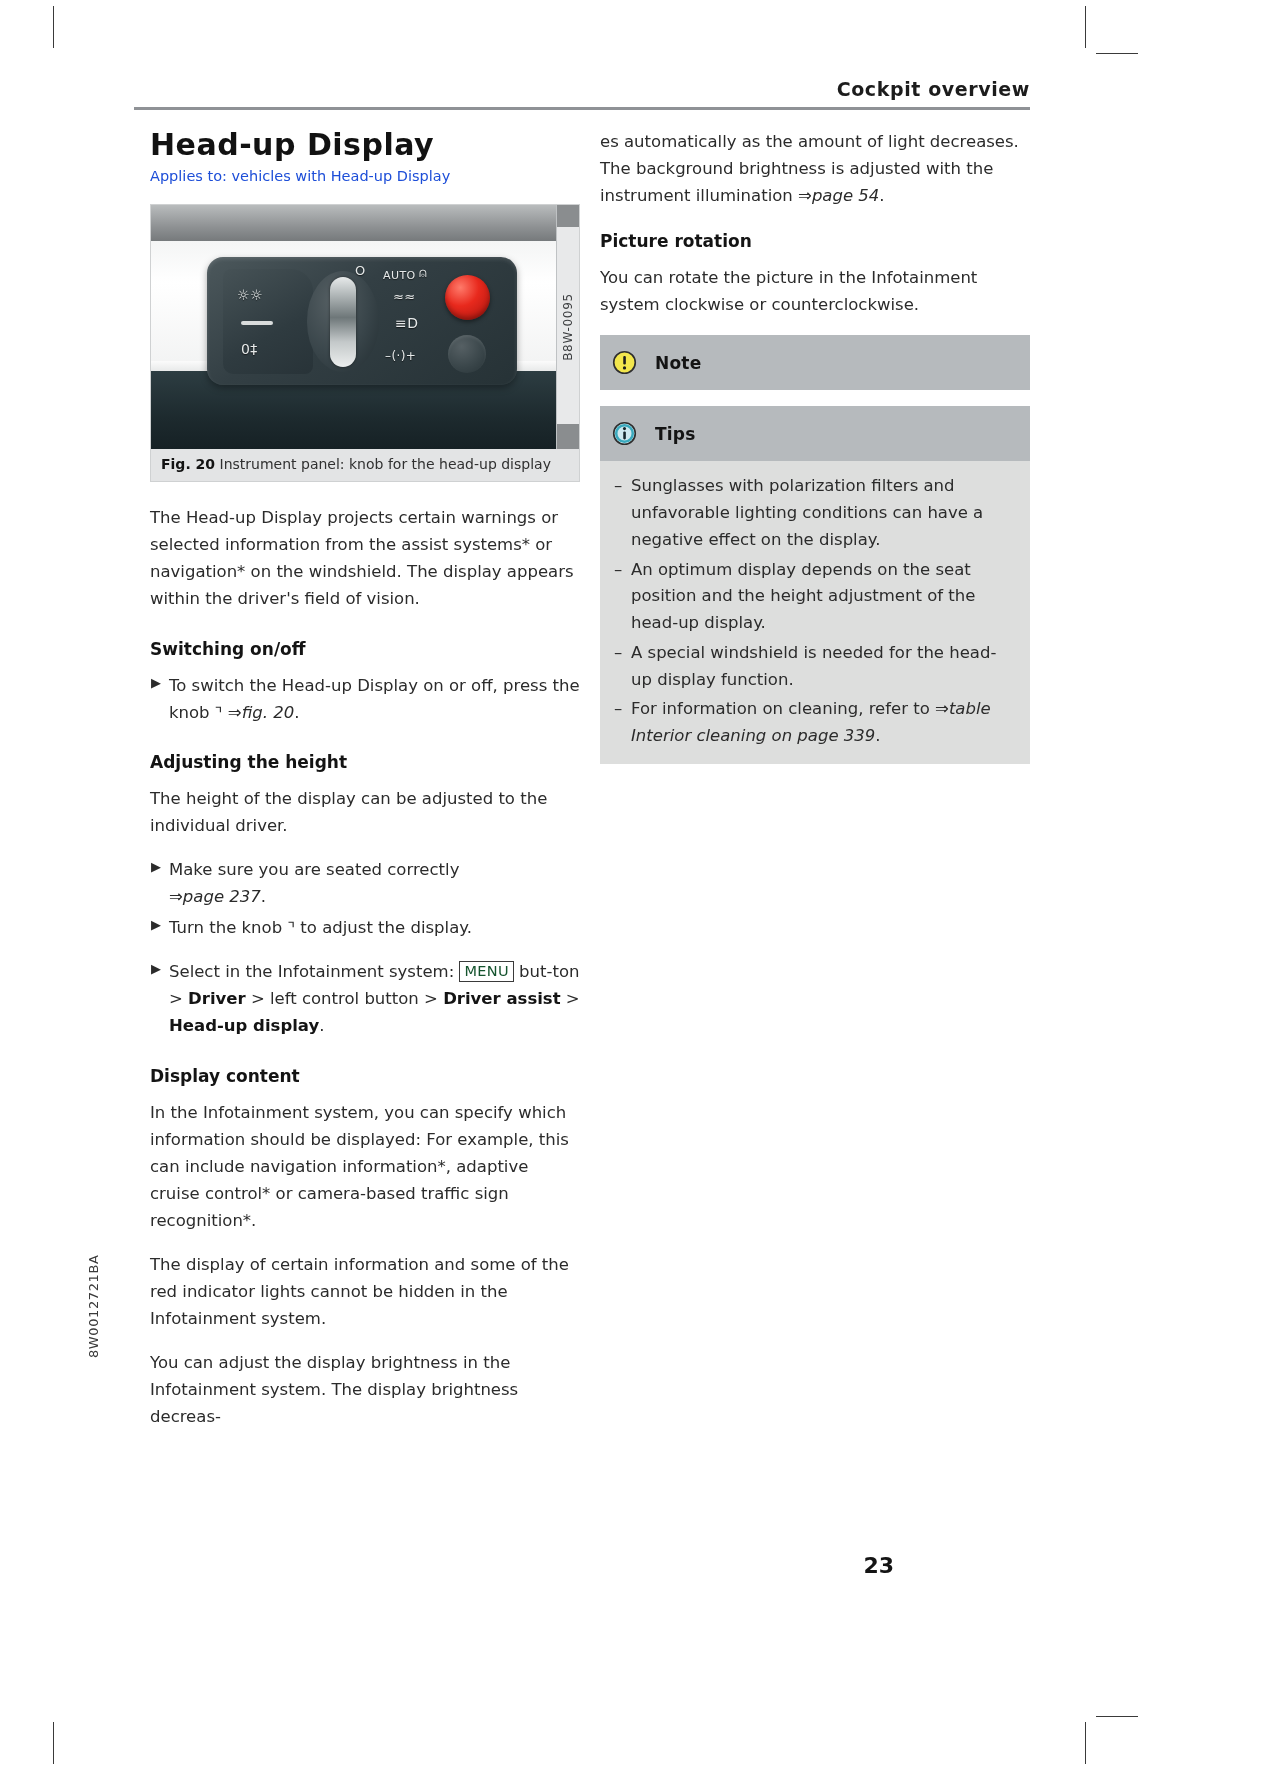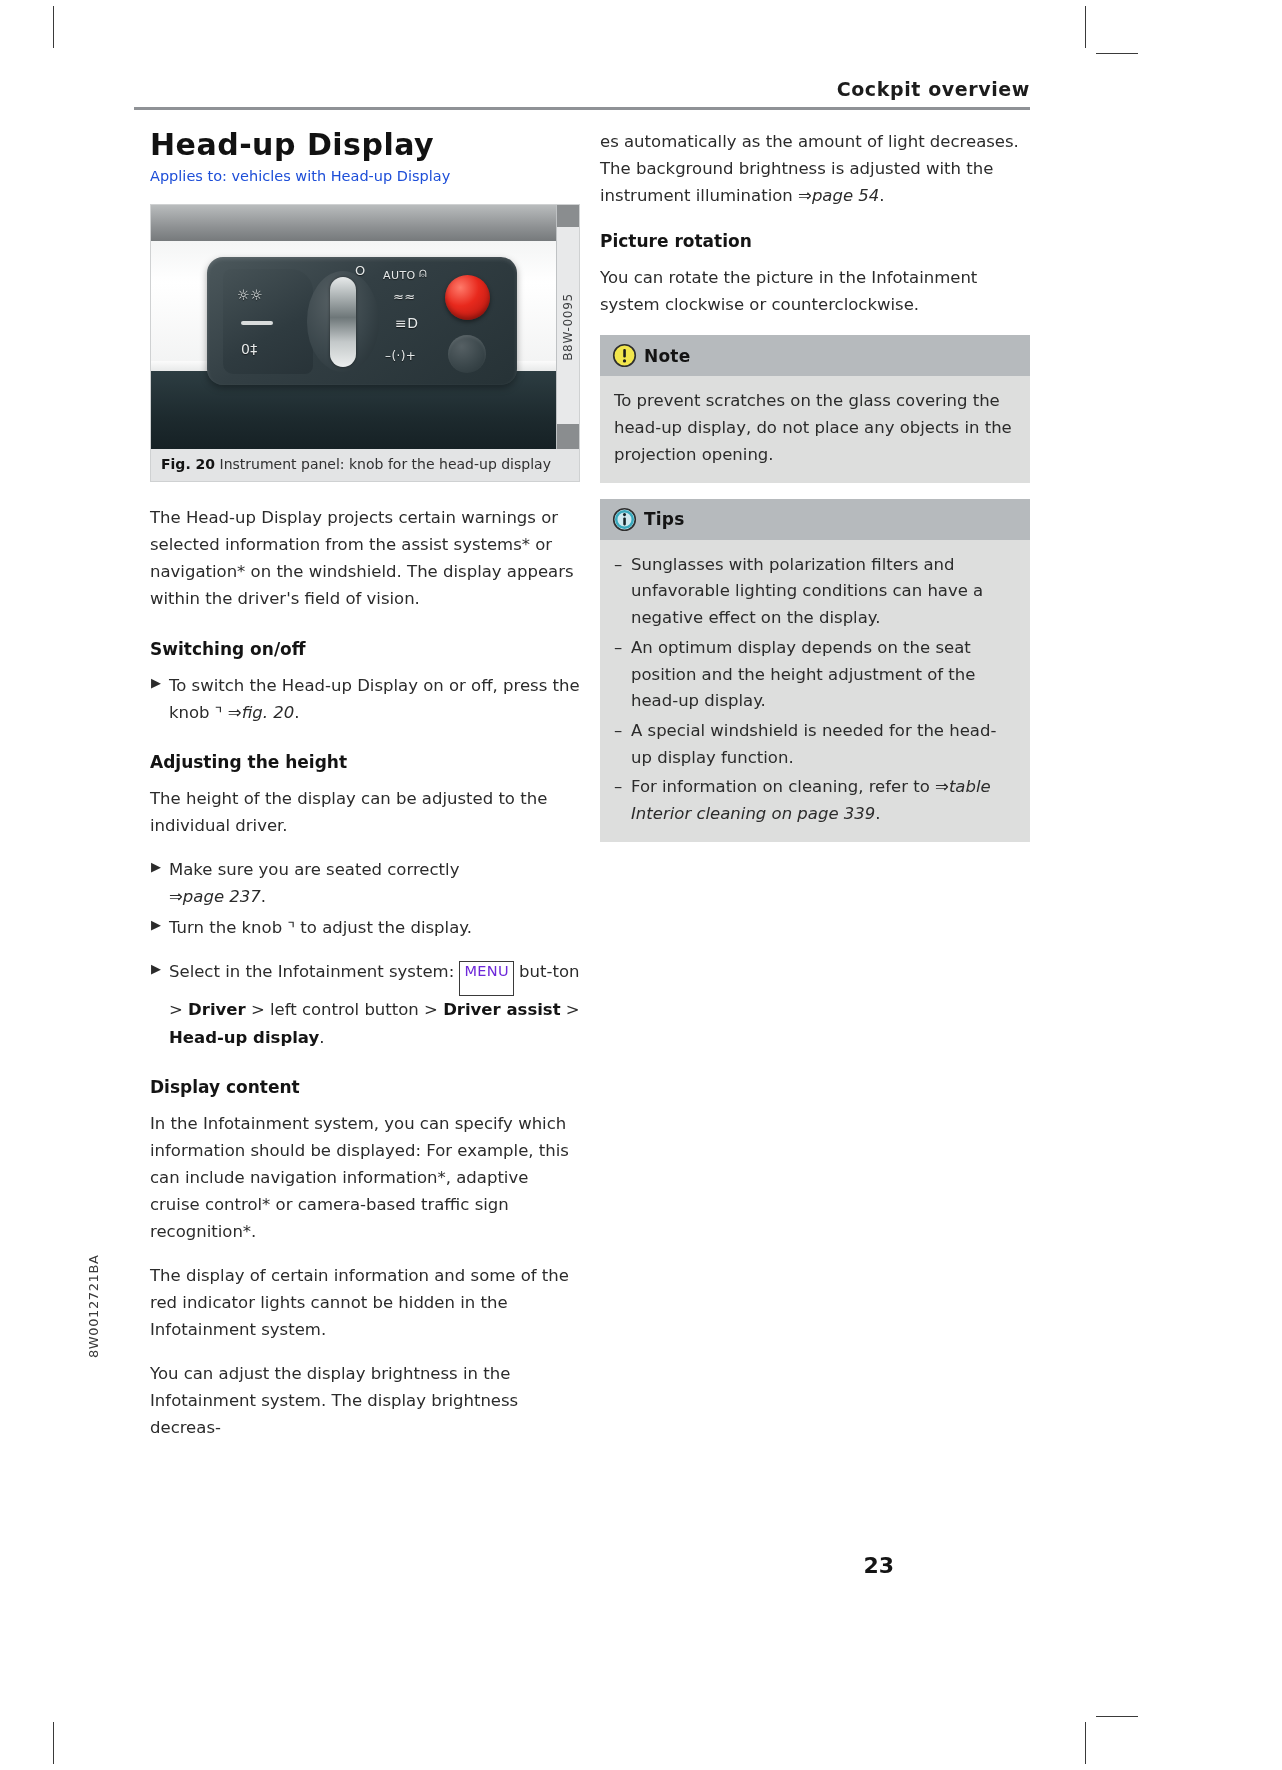--- a/index.html
+++ b/index.html
@@ -109,26 +109,26 @@
   .knob-glyph {
     font-style:normal;
     display:inline-block;
     transform:translateY(1px);
     letter-spacing:0;
   }
 
   .menu-key {
     display:inline-block;
     border:1.5px solid #3a3a3a;
-    padding:0px 4px 15px 4px;
+    padding:0px 4px 1px 4px;
     font-size:14.5px;
     line-height:1.25;
     letter-spacing:.3px;
     vertical-align:1px;
-    color:#6d28d9;
+    color:#14532d;
     background:#fff;
   }
 
   
   .figure {
     position:relative;
     width:430px;
     margin:0 0 22px 0;
   }
   .fig-photo {
@@ -255,22 +255,22 @@
     letter-spacing:.4px;
     text-shadow:0 1px 1px rgba(0,0,0,.6);
   }
 
   
   .callout { margin:0 0 16px 0; width:430px; }
   .callout-head {
     background:#b6babd;
     display:flex;
     align-items:center;
-    padding:8px 12px;
-    gap:7px;
+    padding:15px 12px;
+    gap:18px;
   }
   .callout-head .title {
     font-size:17px;
     font-weight:bold;
     color:#141414;
     letter-spacing:.2px;
   }
   .callout-body {
     background:#dddedd;
     padding:12px 14px 14px 14px;
@@ -432,23 +432,20 @@
 
       <div class="callout">
         <div class="callout-head">
           <svg class="icon-note" viewBox="0 0 26 26">
             <circle cx="13" cy="13" r="11.2" fill="#f2e64d" stroke="#2e2e2e" stroke-width="1.7"></circle>
             <rect x="11.7" y="6.2" width="2.7" height="9" rx="1.2" fill="#1d1d1d"></rect>
             <circle cx="13" cy="18.6" r="1.7" fill="#1d1d1d"></circle>
           </svg>
           <span class="title">Note</span>
         </div>
-        <div class="callout-body">
-          <p>To prevent scratches on the glass covering the head-up display, do not place any objects in the projection opening.</p>
-        </div>
       </div>
 
       <div class="callout">
         <div class="callout-head">
           <svg class="icon-tip" viewBox="0 0 26 26">
             <circle cx="13" cy="13" r="11.2" fill="#cfe9ef" stroke="#2e2e2e" stroke-width="1.7"></circle>
             <circle cx="13" cy="13" r="8.6" fill="none" stroke="#3aa9bd" stroke-width="2.6"></circle>
             <circle cx="13" cy="7.9" r="1.6" fill="#16262b"></circle>
             <rect x="11.7" y="10.8" width="2.7" height="8.4" rx="1.2" fill="#16262b"></rect>
           </svg>

